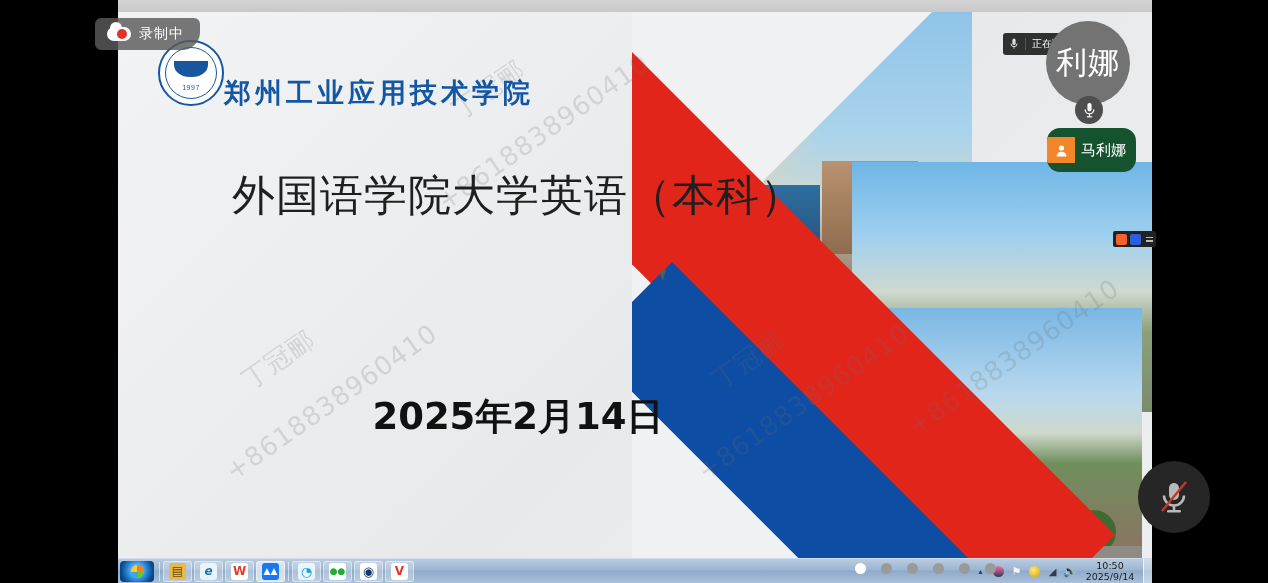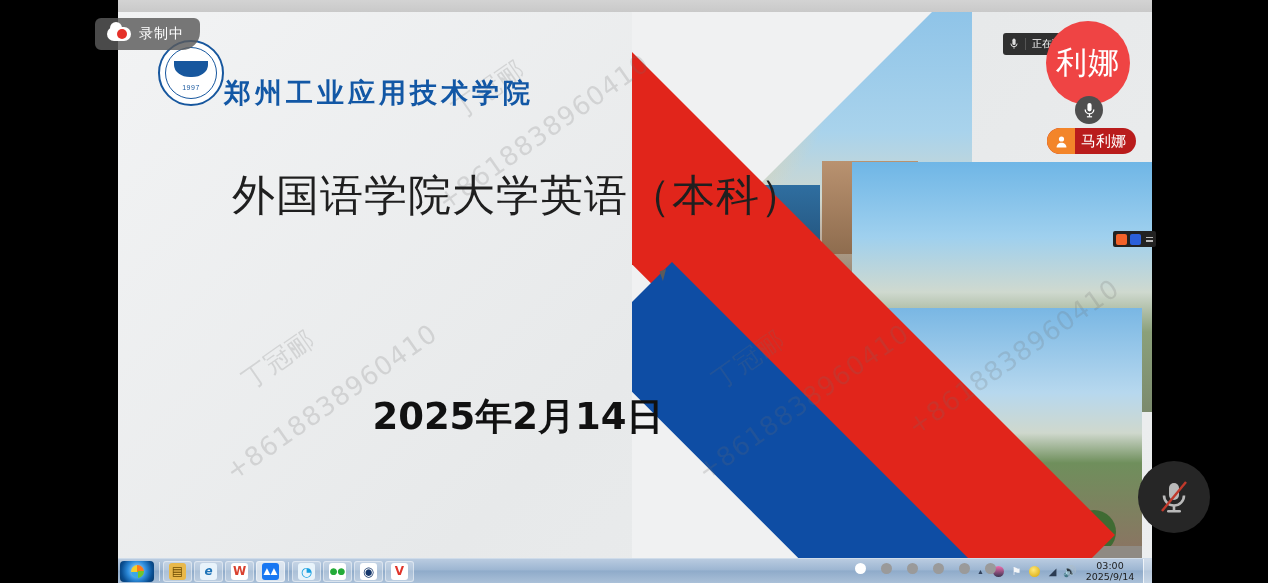--- a/index.html
+++ b/index.html
@@ -149,30 +149,30 @@
   .speak-pill { position:absolute; left:1003px; top:33px; z-index:55;
                 display:flex; align-items:center; height:22px;
                 background:rgba(32,32,32,.92); border-radius:3px; overflow:hidden; }
   .speak-mic { width:22px; display:flex; justify-content:center; }
   .speak-sep { width:1px; height:12px; background:#555; }
   .speak-txt { font-size:10px; color:#fff; padding:0 6px; white-space:nowrap;
                font-family:"DejaVu Sans",sans-serif; }
 
   
   .avatar { position:absolute; left:1046px; top:21px; width:84px; height:84px;
-            border-radius:50%; background:#ef4444; z-index:58;
+            border-radius:50%; background:#737373; z-index:58;
             display:flex; align-items:center; justify-content:center;
             color:#fff; font-size:31px; font-weight:500;
             font-family:"DejaVu Sans",sans-serif; letter-spacing:1px; }
   .avatar-mic { position:absolute; left:1075px; top:96px; width:28px; height:28px;
                 border-radius:50%; background:#4e4e4e; z-index:59;
                 display:flex; align-items:center; justify-content:center; }
   .name-chip { position:absolute; left:1047px; top:128px; z-index:59;
-               display:flex; align-items:center; height:26px;
-               border-radius:13px; overflow:hidden; background:#b91c1c; }
+               display:flex; align-items:center; height:44px;
+               border-radius:13px; overflow:hidden; background:#14532d; }
   .chip-ico { width:28px; height:26px; background:#f3852a;
               display:flex; align-items:center; justify-content:center; }
   .chip-name { color:#fff; font-size:15px; padding:0 10px 0 6px; white-space:nowrap;
                font-family:"DejaVu Sans",sans-serif; }
 
   
   .mini-bar { position:absolute; left:1113px; top:231px; z-index:55;
               display:flex; align-items:center; gap:3px; height:16px;
               background:#222; border-radius:2px; padding:0 3px; }
   .mini-ic { width:11px; height:11px; border-radius:2px; }
@@ -337,21 +337,21 @@
           <div style="width:11px;height:11px;border-radius:50%;background:linear-gradient(#f06fb0,#3a3550)"></div>
           </div>
         <div class="tray-ic" style="color:#f4f6f8;font-size:11px">⚑</div>
         <div class="tray-ic">
           <div style="width:11px;height:11px;border-radius:50%;background:radial-gradient(circle at 40% 35%,#ffe97a,#d7a400)"></div>
           </div>
         <div class="tray-ic" style="color:#2b3b52;font-size:10px">◢</div>
         <div class="tray-ic" style="color:#22314a;font-size:11px">🔊</div>
       </div>
       <div class="clock">
-        <div>03:00</div>
+        <div>10:50</div>
         <div>2025/9/14</div>
       </div>
       <div class="show-desktop"></div>
     </div>
   </div>
 
   <div class="letterbox lb-left"></div>
   <div class="letterbox lb-right"></div>
 
   <div class="rec-badge">

